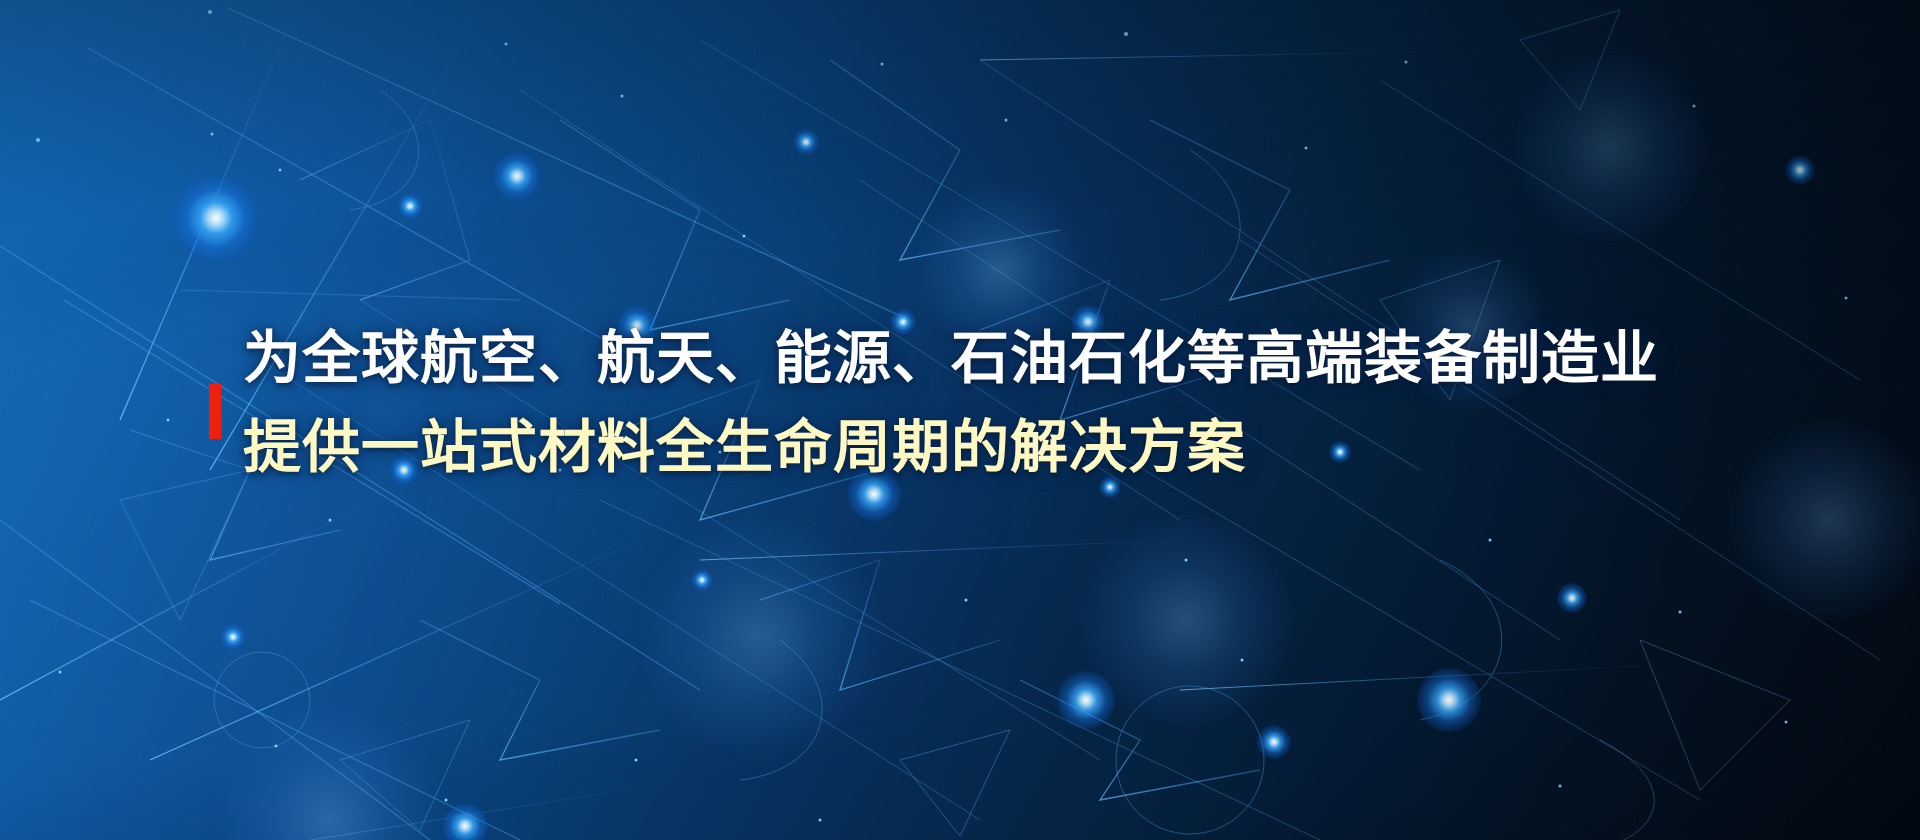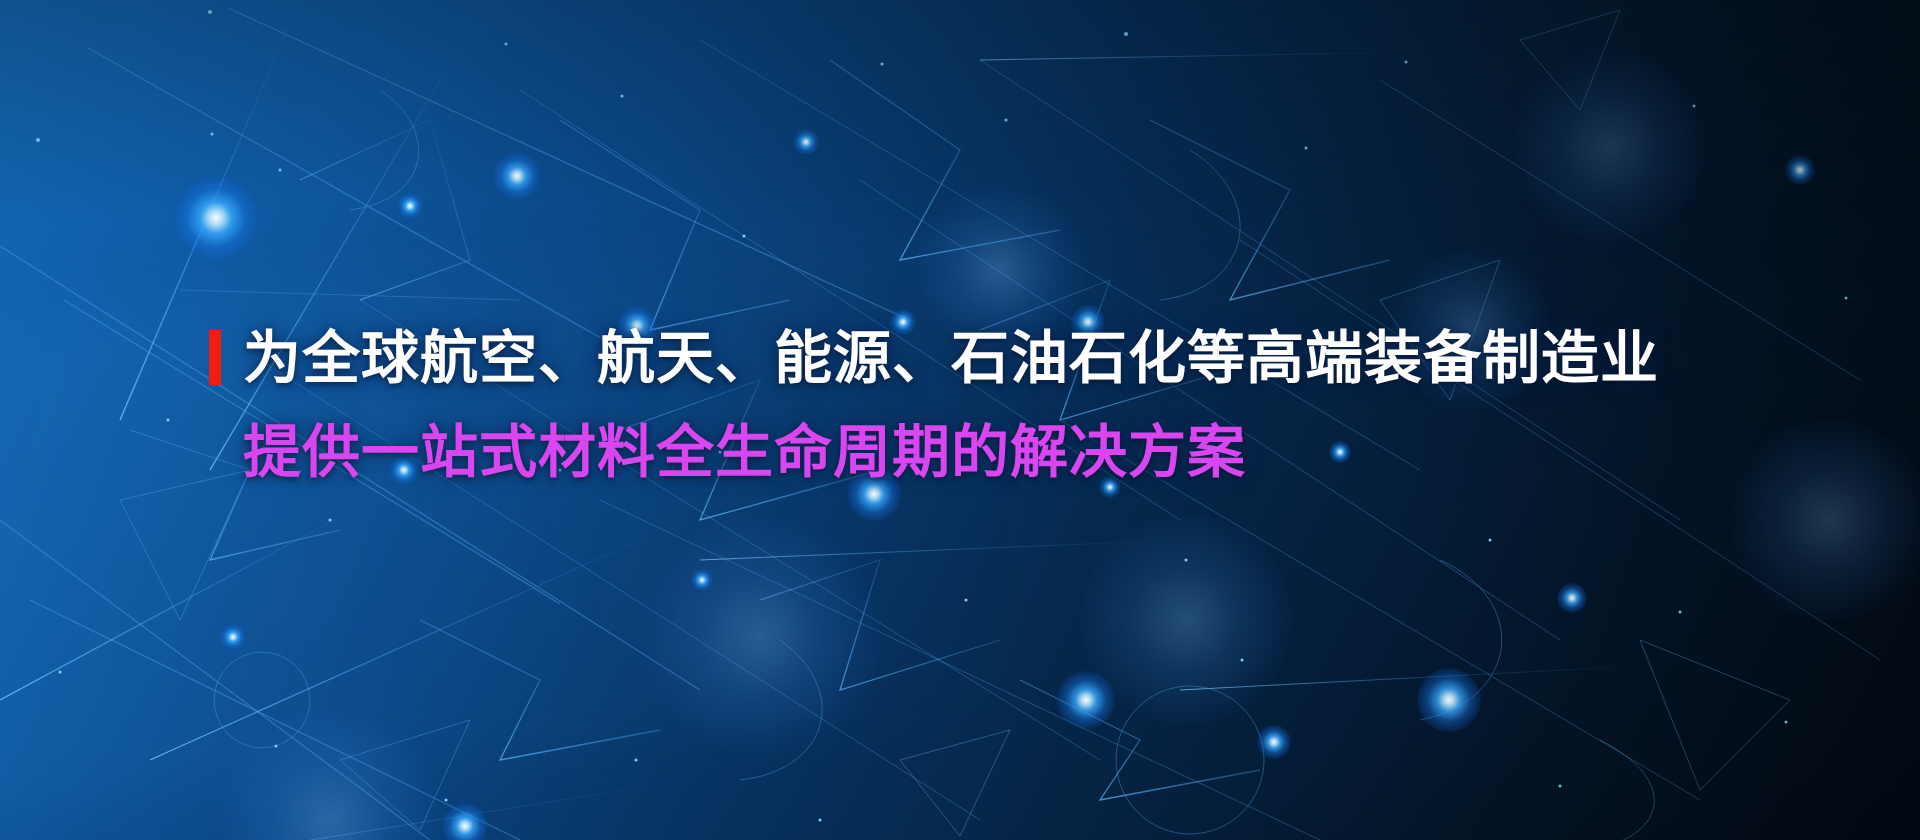--- a/index.html
+++ b/index.html
@@ -108,21 +108,21 @@
 
   
   .headline-block {
     position: absolute;
     left: 209px;
     top: 318px;
     width: 1320px;
   }
   .headline-row {
     display: flex;
-    align-items: flex-start;
+    align-items: center;
   }
   .accent-bar {
     flex: 0 0 auto;
     width: 12px;
     height: 55px;
     margin-top: 12px;
     margin-right: 22px;
     background: #f01f0d;
   }
   .headline-lines {
@@ -287,18 +287,18 @@
   <div class="dot" style="left:1846px; top:298px; width:3px; height:3px;"></div>
   <div class="dot" style="left:744px;  top:236px; width:3px; height:3px;"></div>
 
   <div class="bg-vignette"></div>
 
   <div class="headline-block">
     <div class="headline-row">
       <div class="accent-bar" style="background: rgb(240, 31, 13);"></div>
       <div class="headline-lines">
         <div class="headline-line" style="color: rgb(255, 255, 255);">为全球航空、航天、能源、石油石化等高端装备制造业</div>
-        <div class="headline-line second" style="color: #d946ef;">提供一站式材料全生命周期的解决方案</div>
+        <div class="headline-line second" style="color: #fef9c3; font-family: Liberation Mono, monospace;">提供一站式材料全生命周期的解决方案</div>
       </div>
     </div>
   </div>
 
 </div>
 
 </body></html>

